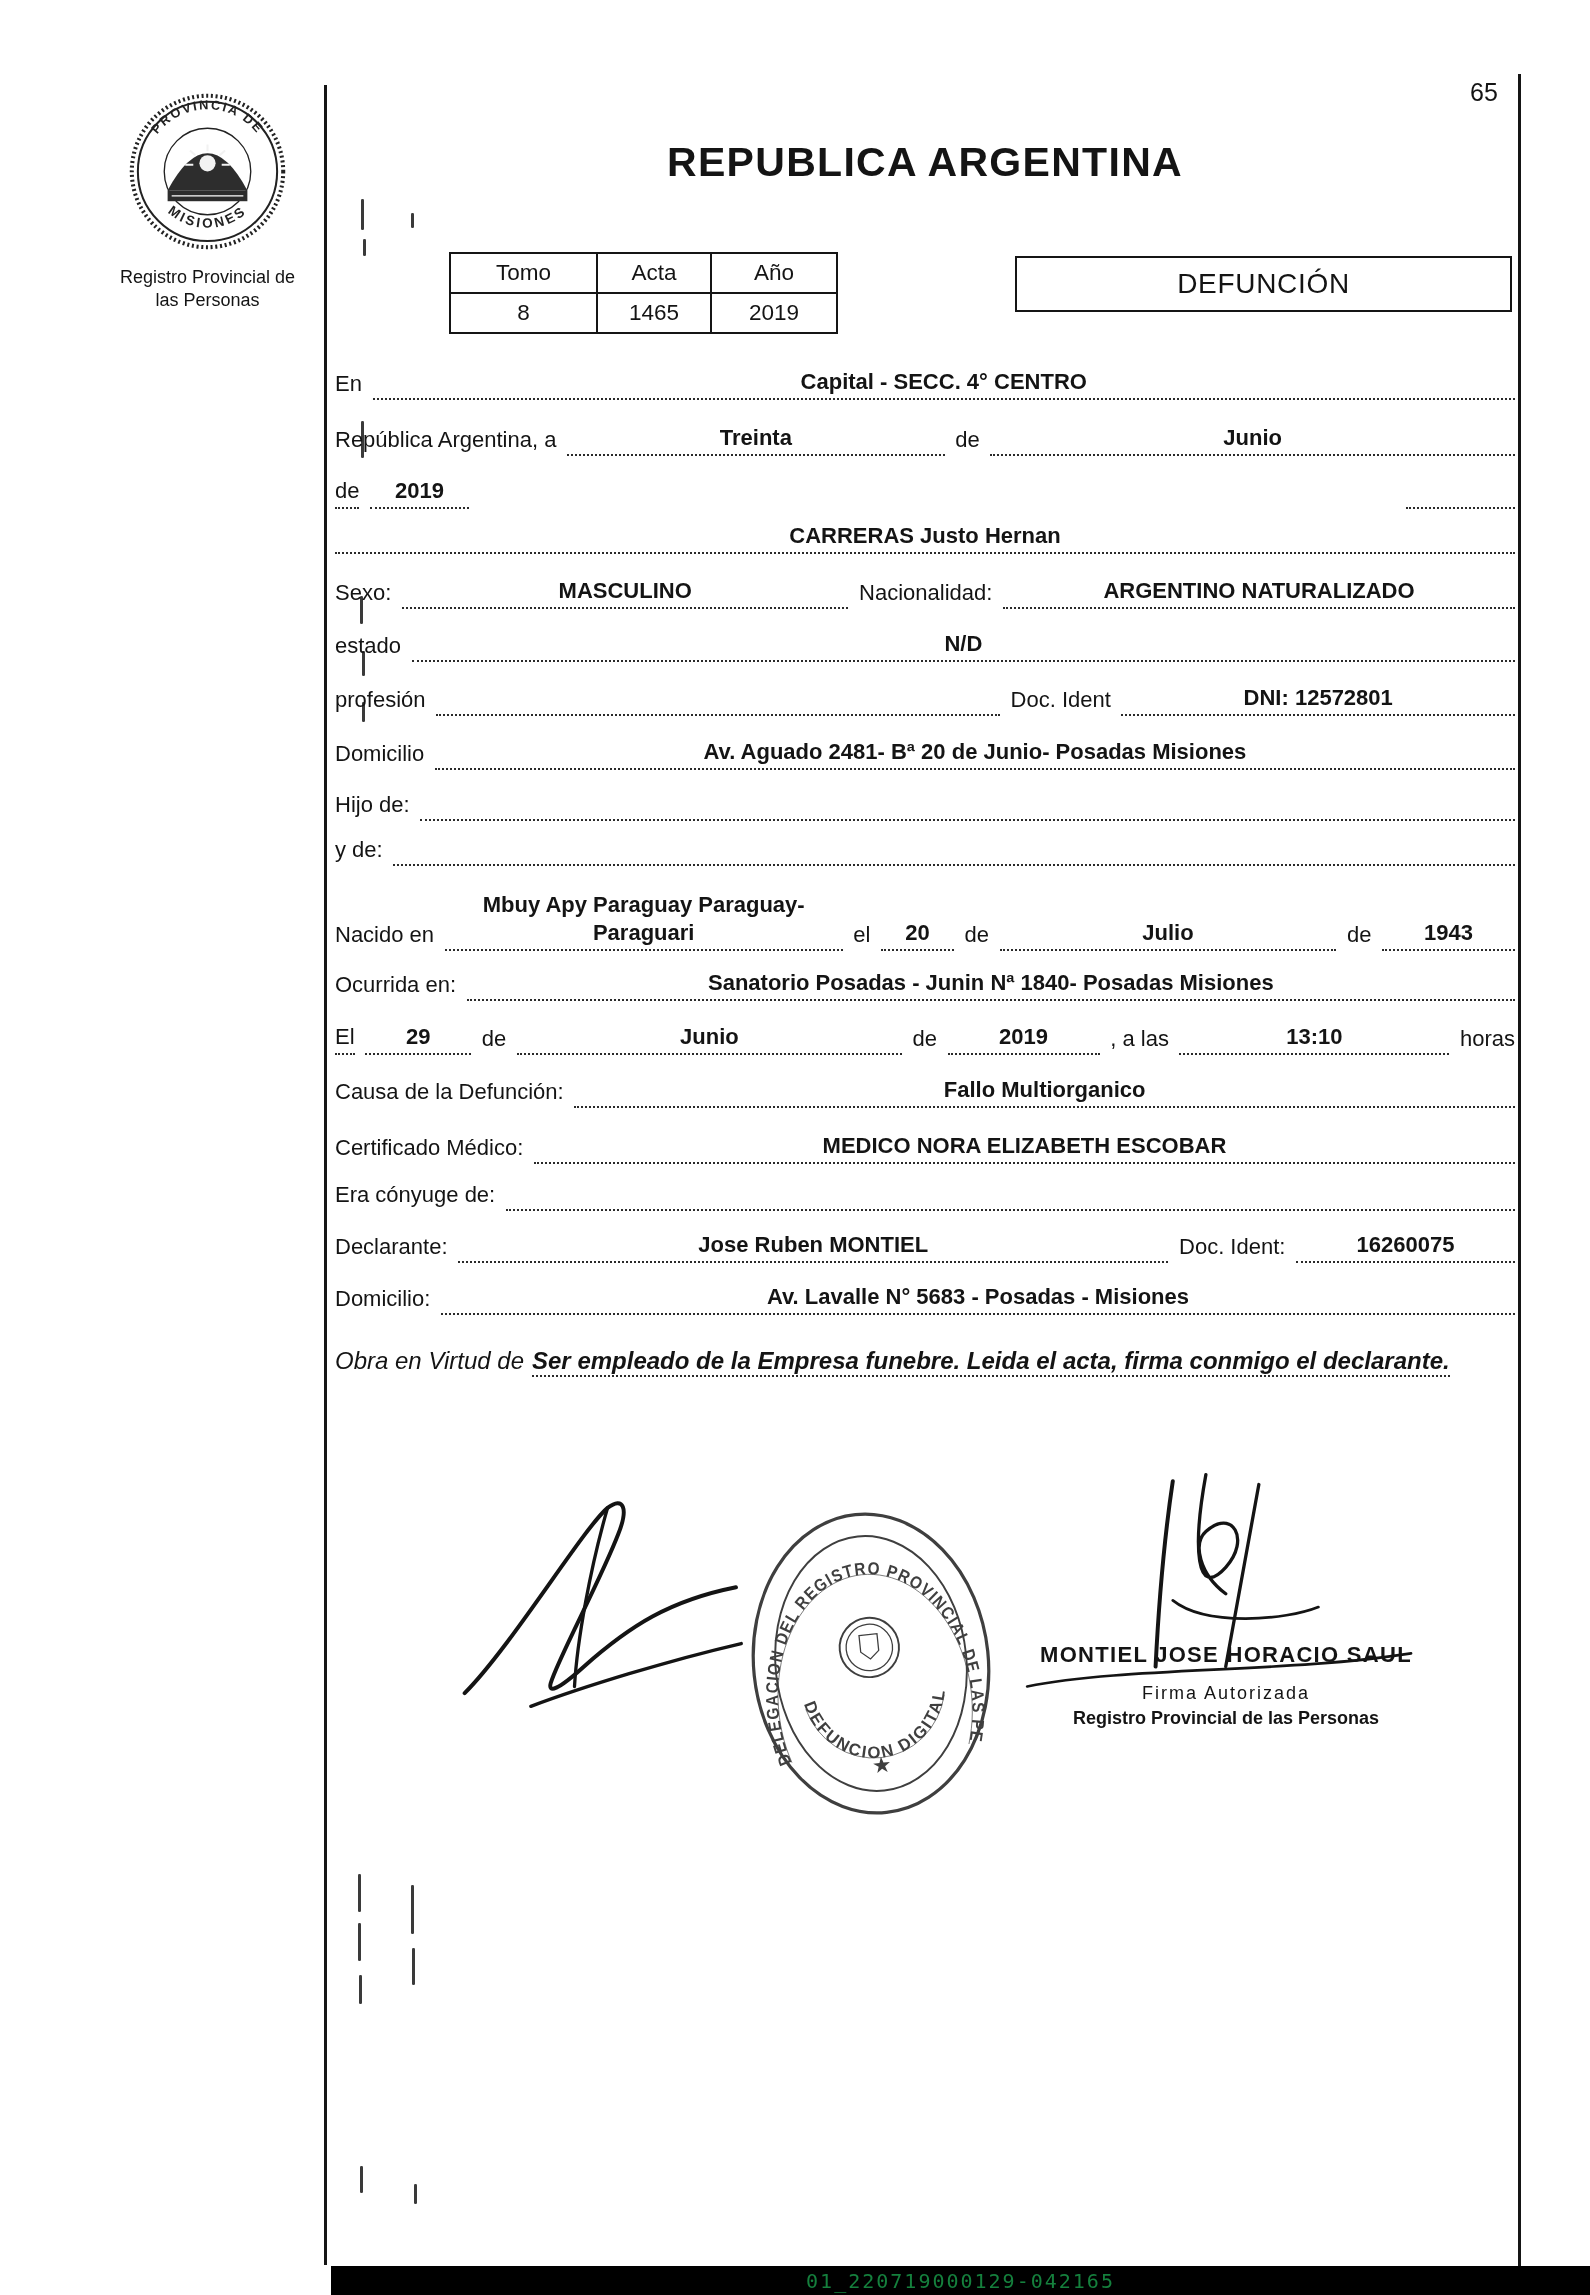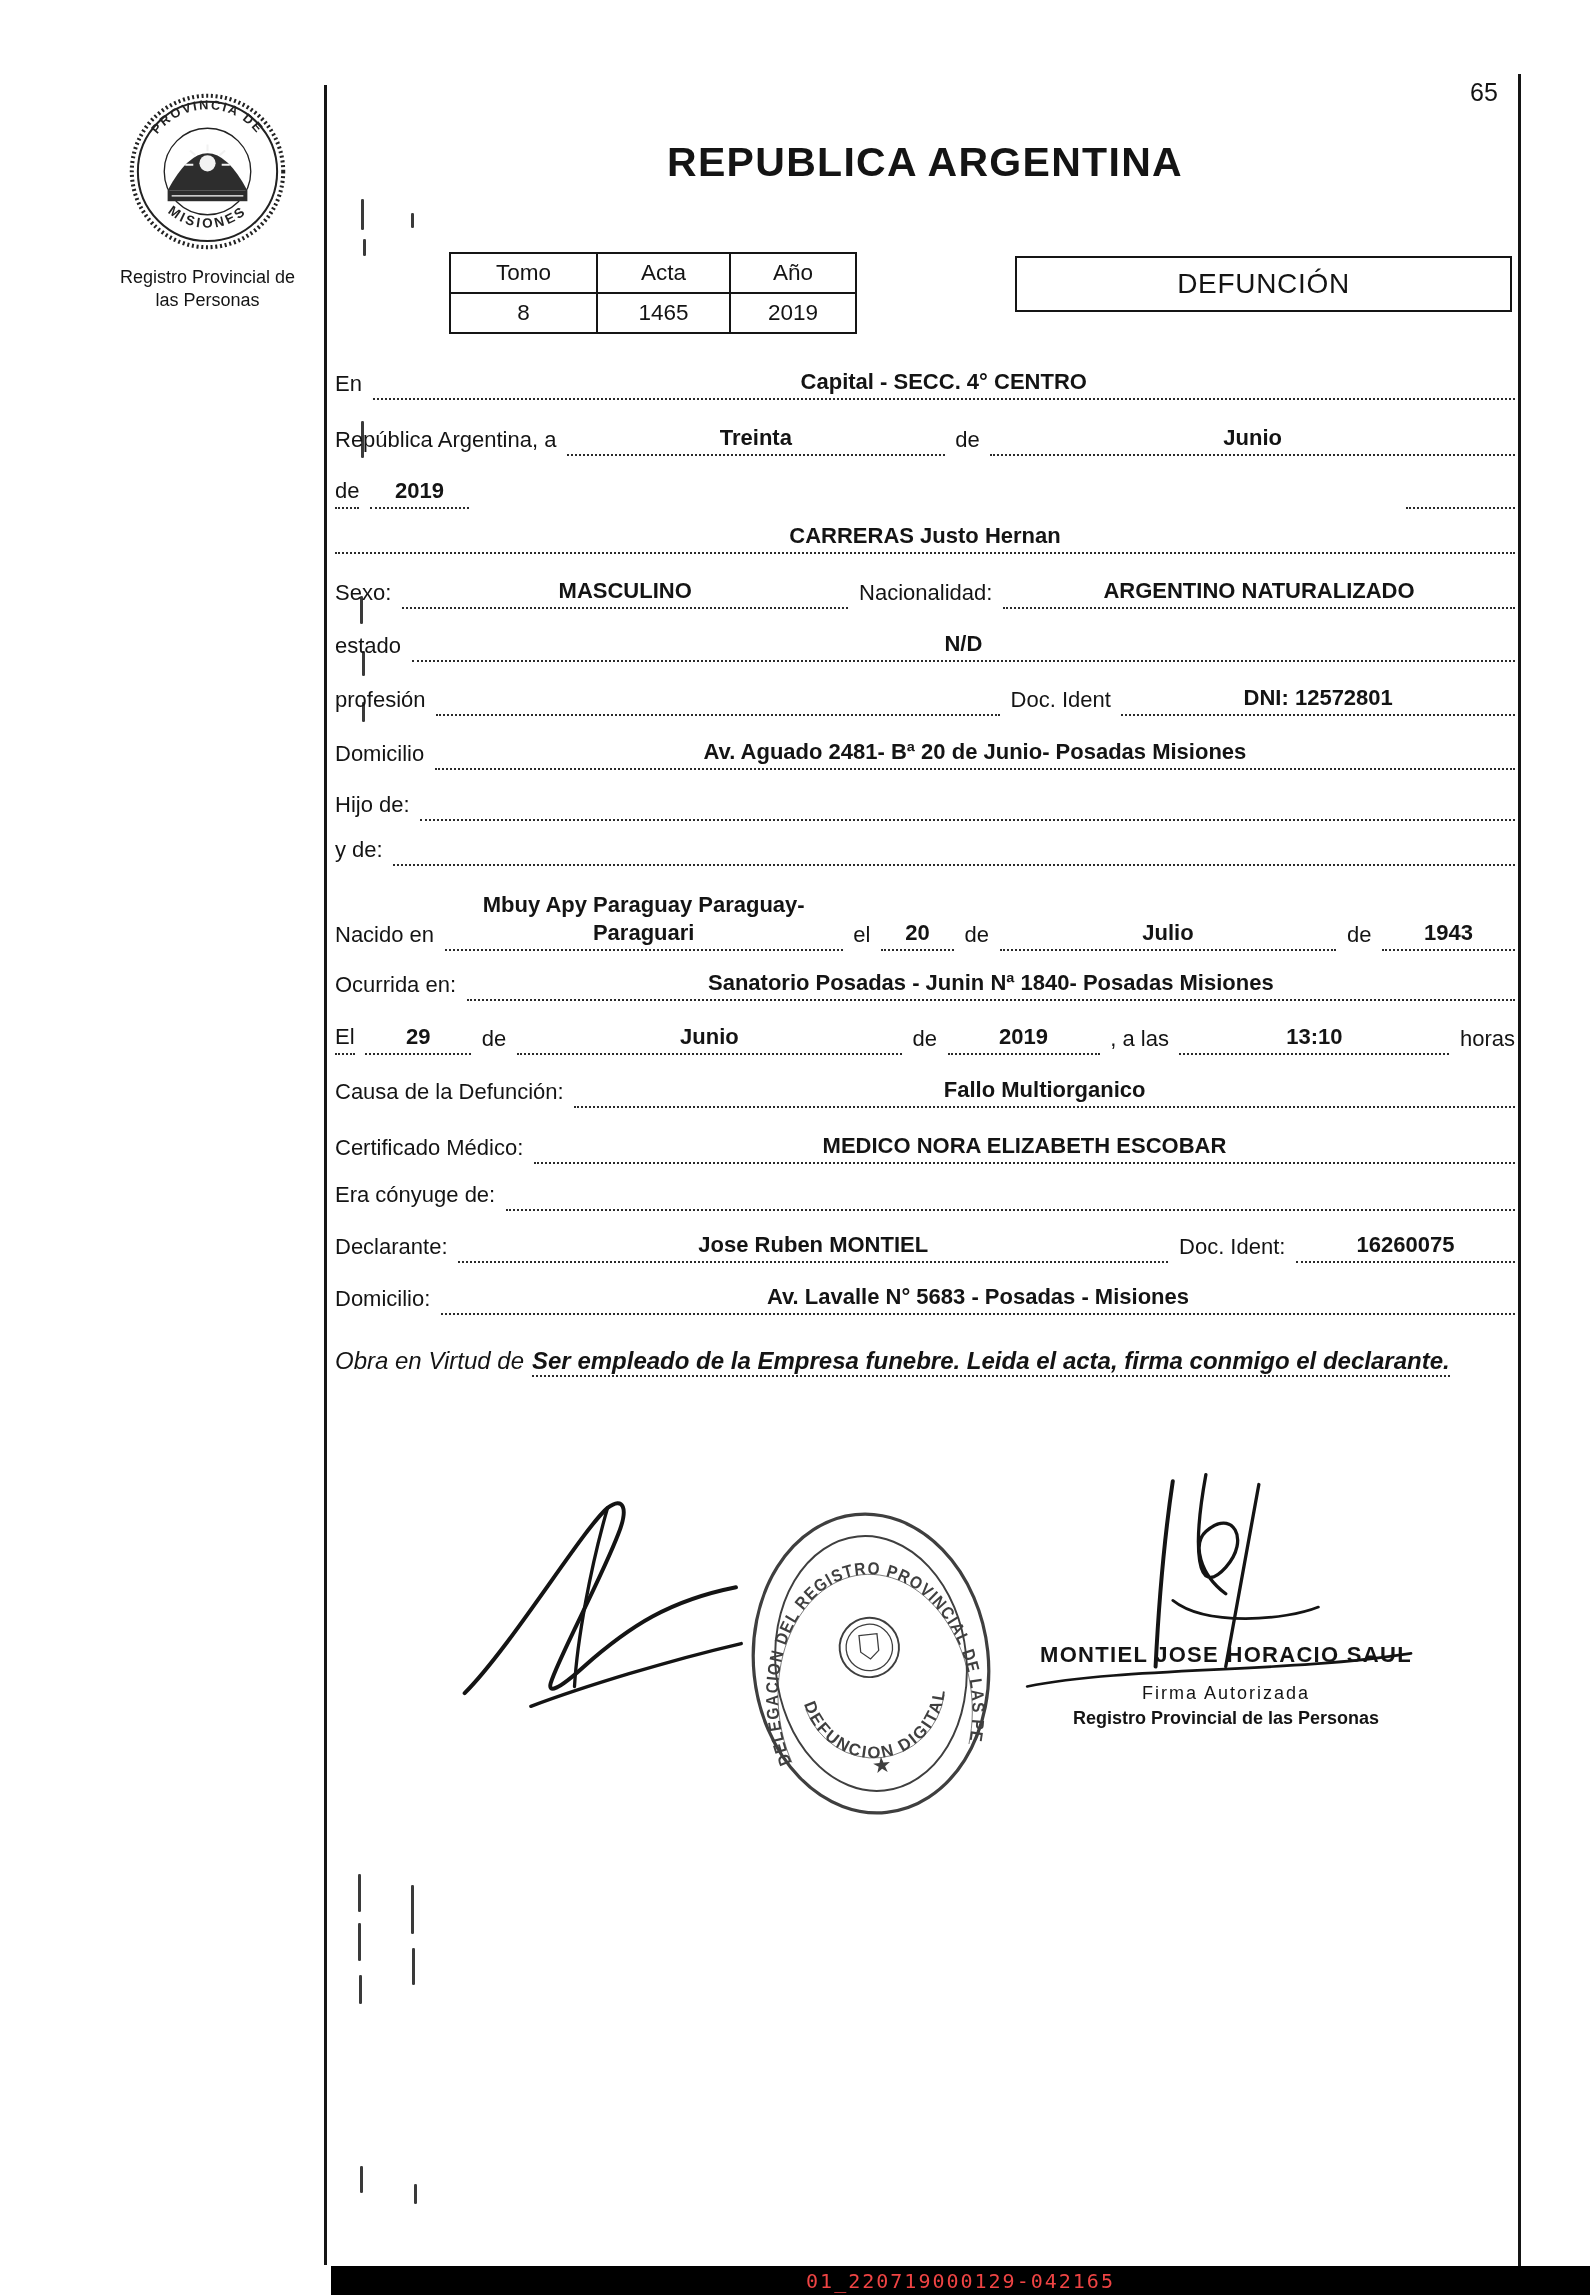--- a/index.html
+++ b/index.html
@@ -23,21 +23,21 @@
   }
 
   .rec-table {
     position: absolute; left: 449px; top: 252px;
     border-collapse: collapse; font-size: 22.5px; text-align: center;
   }
   .rec-table th, .rec-table td {
     border: 2px solid #151515; font-weight: normal; padding: 6px 0;
   }
   .rec-table .c1 { width: 147px; }
-  .rec-table .c2 { width: 133px; }
+  .rec-table .c2 { width: 114px; }
   .rec-table .c3 { width: 126px; }
 
   .type-box {
     position: absolute; left: 1015px; top: 256px; width: 497px; height: 56px;
     border: 2px solid #151515; display: flex; align-items: center; justify-content: center;
     font-size: 28px; letter-spacing: 0.7px;
   }
 
   .line {
     position: absolute; left: 335px; width: 1180px;
@@ -85,21 +85,21 @@
 
   .sig-text {
     position: absolute; left: 1034px; top: 1642px; width: 384px; text-align: center;
   }
   .sig-name { font-size: 22px; font-weight: bold; letter-spacing: 1.3px; }
   .sig-line2 { font-size: 18px; letter-spacing: 2px; margin-top: 15px; }
   .sig-line3 { font-size: 18px; font-weight: bold; margin-top: 4px; }
 
   .footer-bar {
     position: absolute; left: 331px; top: 2266px; width: 1259px; height: 29px;
-    background: #000; color: #ef4444; display: flex; align-items: center; justify-content: center;
+    background: #000; color: #15803d; display: flex; align-items: center; justify-content: center;
     font-family: "DejaVu Sans Mono", monospace; font-size: 20px; letter-spacing: 2px;
   }
 </style>
 </head>
 <body>
 
 <div class="vrule" style="left:324px;top:85px;height:2180px"></div>
 <div class="vrule" style="left:1518px;top:74px;height:2192px"></div>
 
 <div class="art" style="left:361px;top:199px;height:30.5px"></div>

